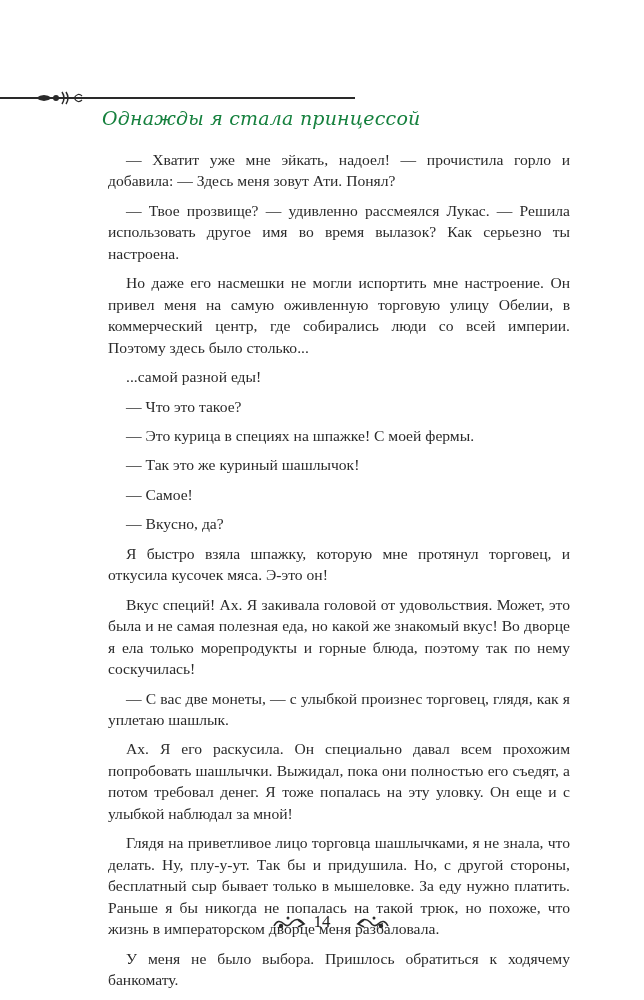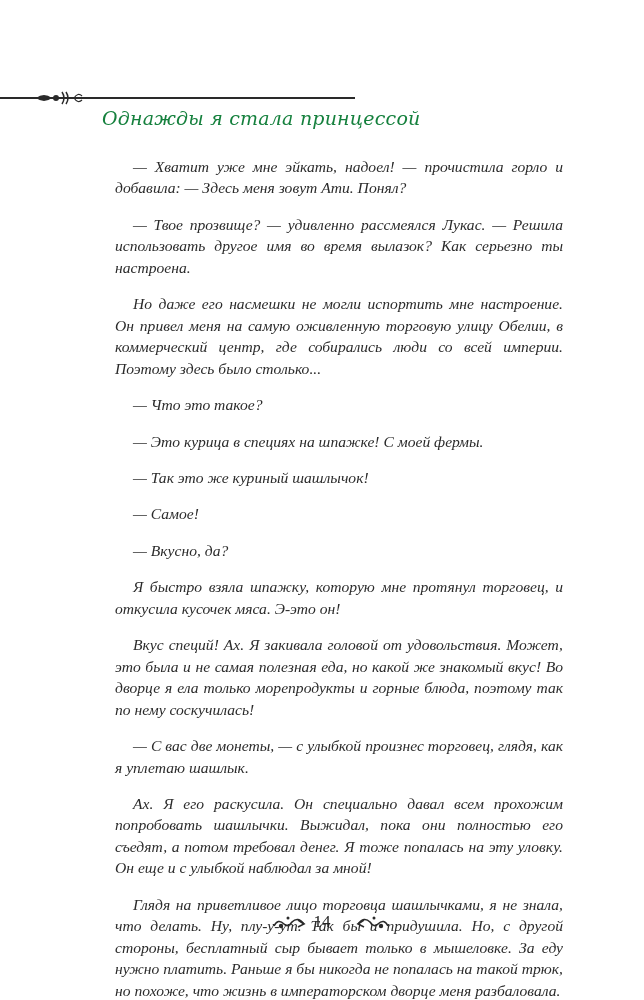--- a/index.html
+++ b/index.html
@@ -2,21 +2,21 @@
 <html><head>
 <meta charset="utf-8">
 <style>
   html, body { margin: 0; padding: 0; background: #ffffff; }
   body { width: 644px; height: 1000px; position: relative; overflow: hidden; font-family: "Liberation Serif", "DejaVu Serif", serif; color: #2b2b2b; }
   .header { position: absolute; left: 0; top: 60px; width: 644px; height: 50px; }
   .header-rule { position: absolute; left: 0; top: 37px; width: 355px; height: 1.5px; background: #2a2a2a; }
   .header-ornament { position: absolute; left: 34px; top: 28px; }
   .running-title { position: absolute; left: 100px; top: 8px; font-family: "DejaVu Serif", serif; font-style: italic; font-size: 19px; color: #15803d; letter-spacing: 0.2px; background: #fff; padding: 0 2px; margin-top: 39px; }
   .page-body { position: absolute; left: 100px; top: 141px; width: 478px; font-size: 15.6px; line-height: 21.45px; }
-  .para { margin: 15px; text-align: justify; text-align-last: left; text-indent: 18px; hyphens: manual; font-style: italic; }
+  .para { margin: 8px; text-align: justify; text-align-last: left; text-indent: 18px; hyphens: manual; }
   .footer { position: absolute; left: 0; top: 910px; width: 512px; height: 30px; text-decoration: underline; }
   .page-number { position: absolute; left: 322px; top: 2px; transform: translateX(-50%); font-size: 17px; color: #222; }
   .orn-left { position: absolute; left: 272px; top: 4px; }
   .orn-right { position: absolute; left: 356px; top: 4px; }
 </style>
 </head>
 <body>
 
 <div class="header">
   <div class="header-rule"></div>
@@ -26,20 +26,21 @@
     <path d="M28 4 Q32 10 28 16 M32 4 Q36 10 32 16" stroke="#2a2a2a" stroke-width="1.5" fill="none"></path>
     <path d="M40 10 Q44 4 48 8 M40 10 Q44 16 48 12" stroke="#2a2a2a" stroke-width="1.2" fill="none"></path>
   </svg>
   <div class="running-title">Однажды я стала принцессой</div>
 </div>
 
 <div class="page-body">
   <p class="para">— Хватит уже мне эйкать, надоел! — прочистила горло и добавила: — Здесь меня зовут Ати. Понял?</p>
   <p class="para">— Твое прозвище? — удивленно рассмеялся Лукас. — Решила использовать другое имя во время вылазок? Как серьезно ты настроена.</p>
   <p class="para">Но даже его насмешки не могли испортить мне настроение. Он привел меня на самую оживленную торговую улицу Обелии, в коммерческий центр, где собирались люди со всей империи. Поэтому здесь было столько...</p>
+  <p class="para">...самой разной еды!</p>
   <p class="para">— Что это такое?</p>
   <p class="para">— Это курица в специях на шпажке! С моей фермы.</p>
   <p class="para">— Так это же куриный шашлычок!</p>
   <p class="para">— Самое!</p>
   <p class="para">— Вкусно, да?</p>
   <p class="para">Я быстро взяла шпажку, которую мне протянул торговец, и откусила кусочек мяса. Э-это он!</p>
   <p class="para">Вкус специй! Ах. Я закивала головой от удовольствия. Может, это была и не самая полезная еда, но какой же знакомый вкус! Во дворце я ела только морепродукты и горные блюда, поэтому так по нему соскучилась!</p>
   <p class="para">— С вас две монеты, — с улыбкой произнес торговец, глядя, как я уплетаю шашлык.</p>
   <p class="para">Ах. Я его раскусила. Он специально давал всем прохожим попробовать шашлычки. Выжидал, пока они полностью его съедят, а потом требовал денег. Я тоже попалась на эту уловку. Он еще и с улыбкой наблюдал за мной!</p>
   <p class="para">Глядя на приветливое лицо торговца шашлычками, я не знала, что делать. Ну, плу-у-ут. Так бы и придушила. Но, с другой стороны, бесплатный сыр бывает только в мышеловке. За еду нужно платить. Раньше я бы никогда не попалась на такой трюк, но похоже, что жизнь в императорском дворце меня разбаловала.</p>

